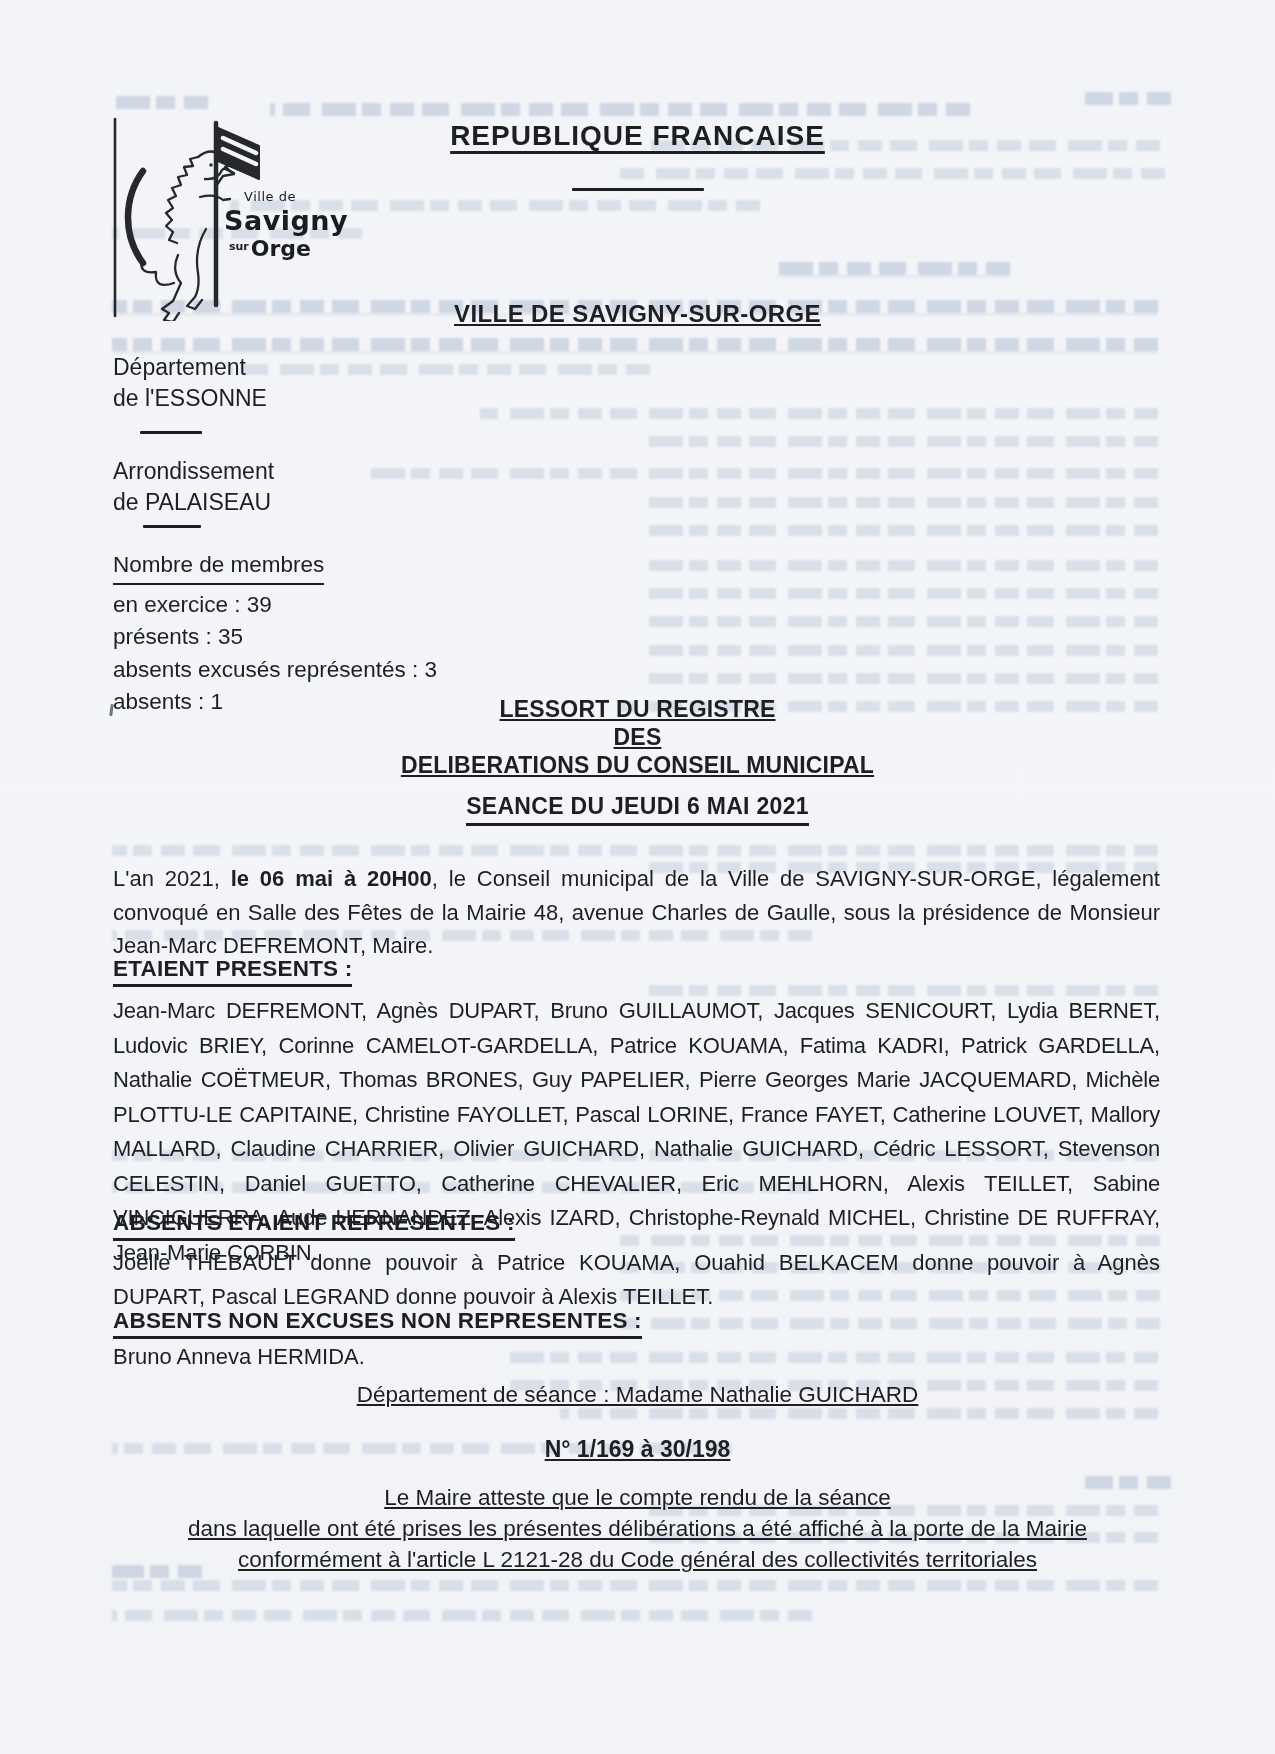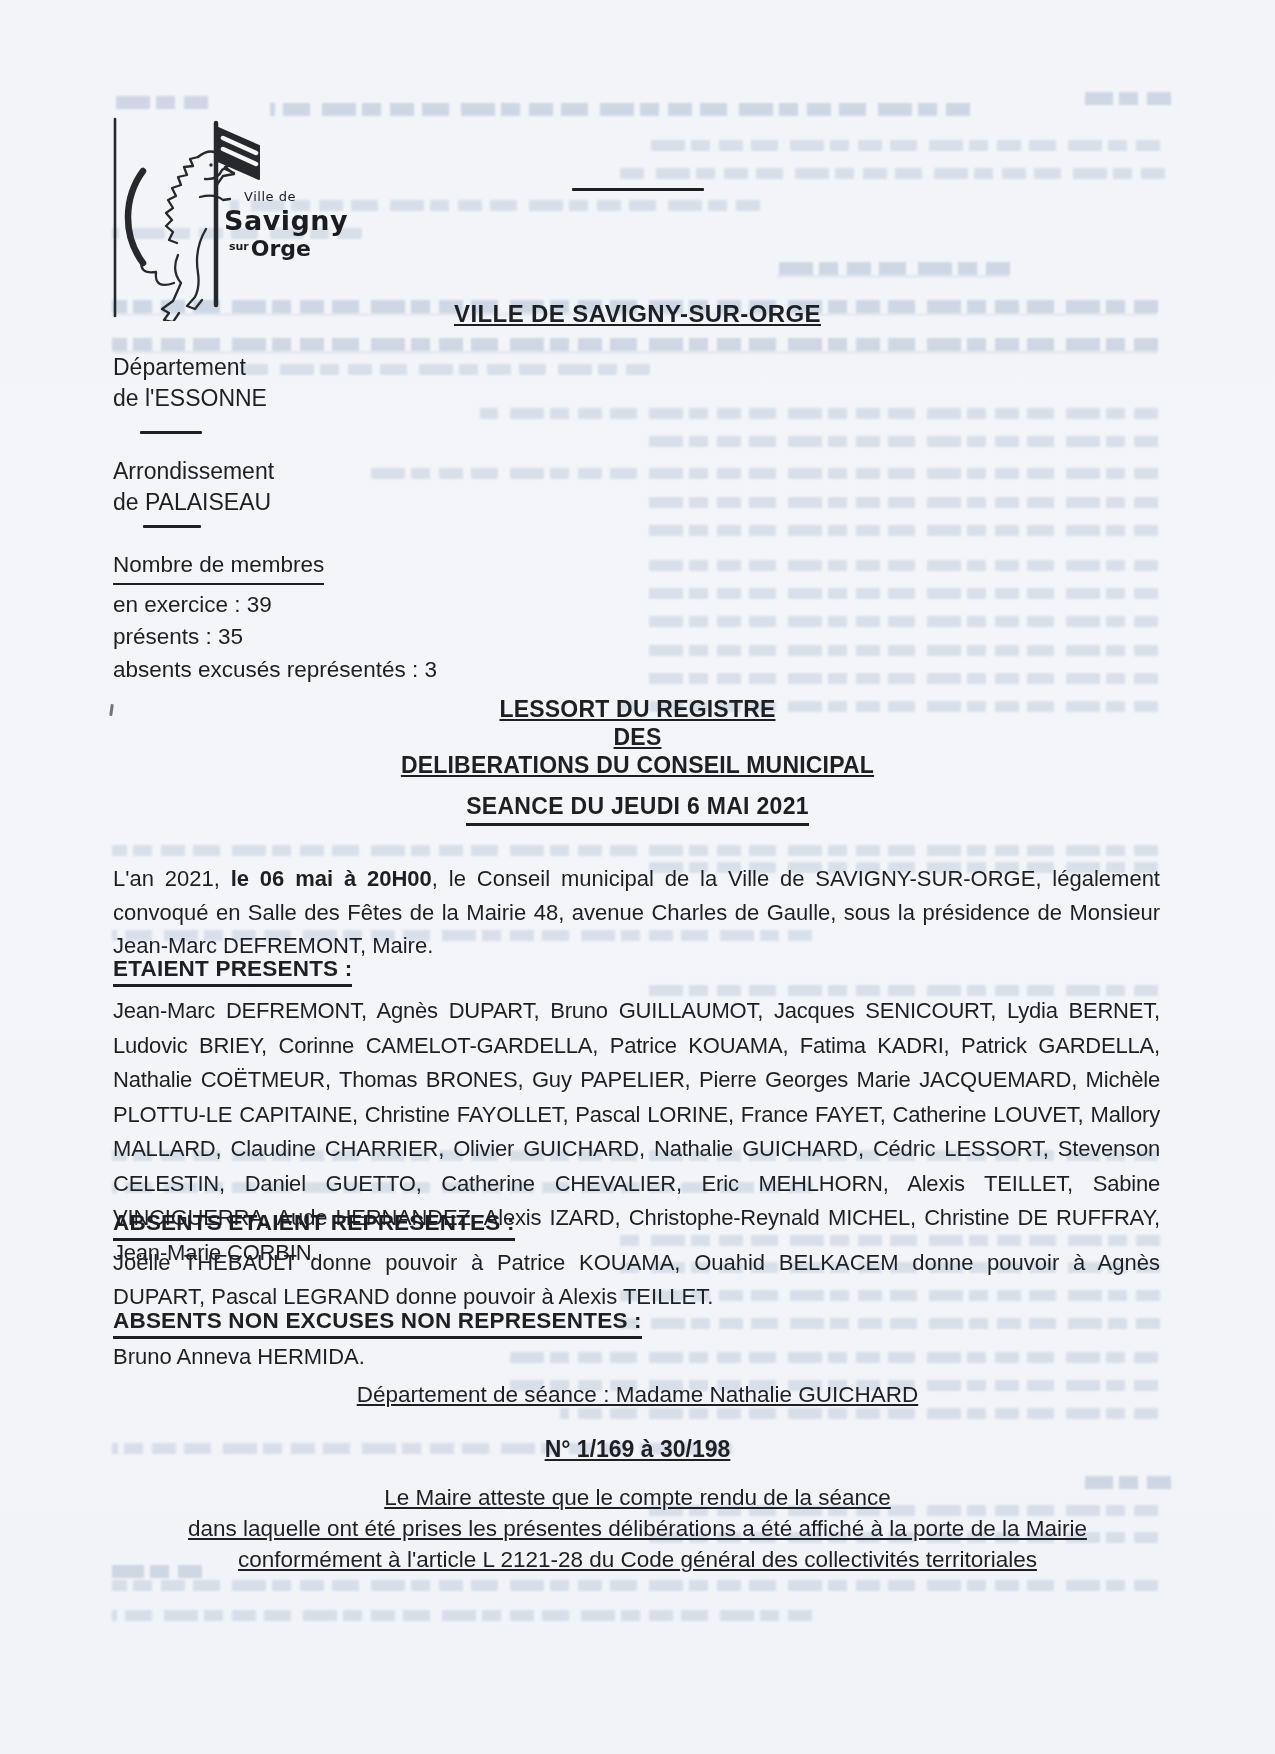--- a/index.html
+++ b/index.html
@@ -122,40 +122,42 @@
         <path d="M62,170 q-20,7 -18,-11 q-18,3 -14,-14"></path>
       </g>
     </svg>
     <div class="wordmark">
       <div class="wm1">Ville de</div>
       <div class="wm2">Savigny</div>
       <div class="wm3"><span class="small">sur</span><span>Orge</span></div>
     </div>
   </div>
 
+  <div class="abs ctr republic" style="top:120px;">REPUBLIQUE FRANCAISE</div>
   <div class="dash" style="left:572px; top:188px; width:132px;"></div>
   <div class="abs ctr city" style="top:300px;">VILLE DE SAVIGNY-SUR-ORGE</div>
 
   <div class="abs colL txt" style="top:352px; line-height:31px; font-size:23px;">
     <div>Département</div>
     <div>de l'ESSONNE</div>
   </div>
   <div class="dash" style="left:140px; top:431px; width:62px;"></div>
   <div class="abs colL txt" style="top:456px; line-height:31px; font-size:23px;">
     <div>Arrondissement</div>
     <div>de PALAISEAU</div>
   </div>
   <div class="dash" style="left:143px; top:525px; width:58px;"></div>
 
   <div class="abs colL txt" style="top:548px; font-size:22.5px;">
     <div style="margin-bottom:4px;"><span class="u2">Nombre de membres</span></div>
     <div style="line-height:32.5px;">
       <div>en exercice : 39</div>
       <div>présents : 35</div>
       <div>absents excusés représentés : 3</div>
+      <div>absents : 1</div>
     </div>
   </div>
 
   <div class="abs ctr extrait" style="top:695px;">
     <div>LESSORT DU REGISTRE</div>
     <div>DES</div>
     <div>DELIBERATIONS DU CONSEIL MUNICIPAL</div>
   </div>
   <div class="abs ctr" style="top:793px;">
     <span class="seance">SEANCE DU JEUDI 6 MAI 2021</span>

